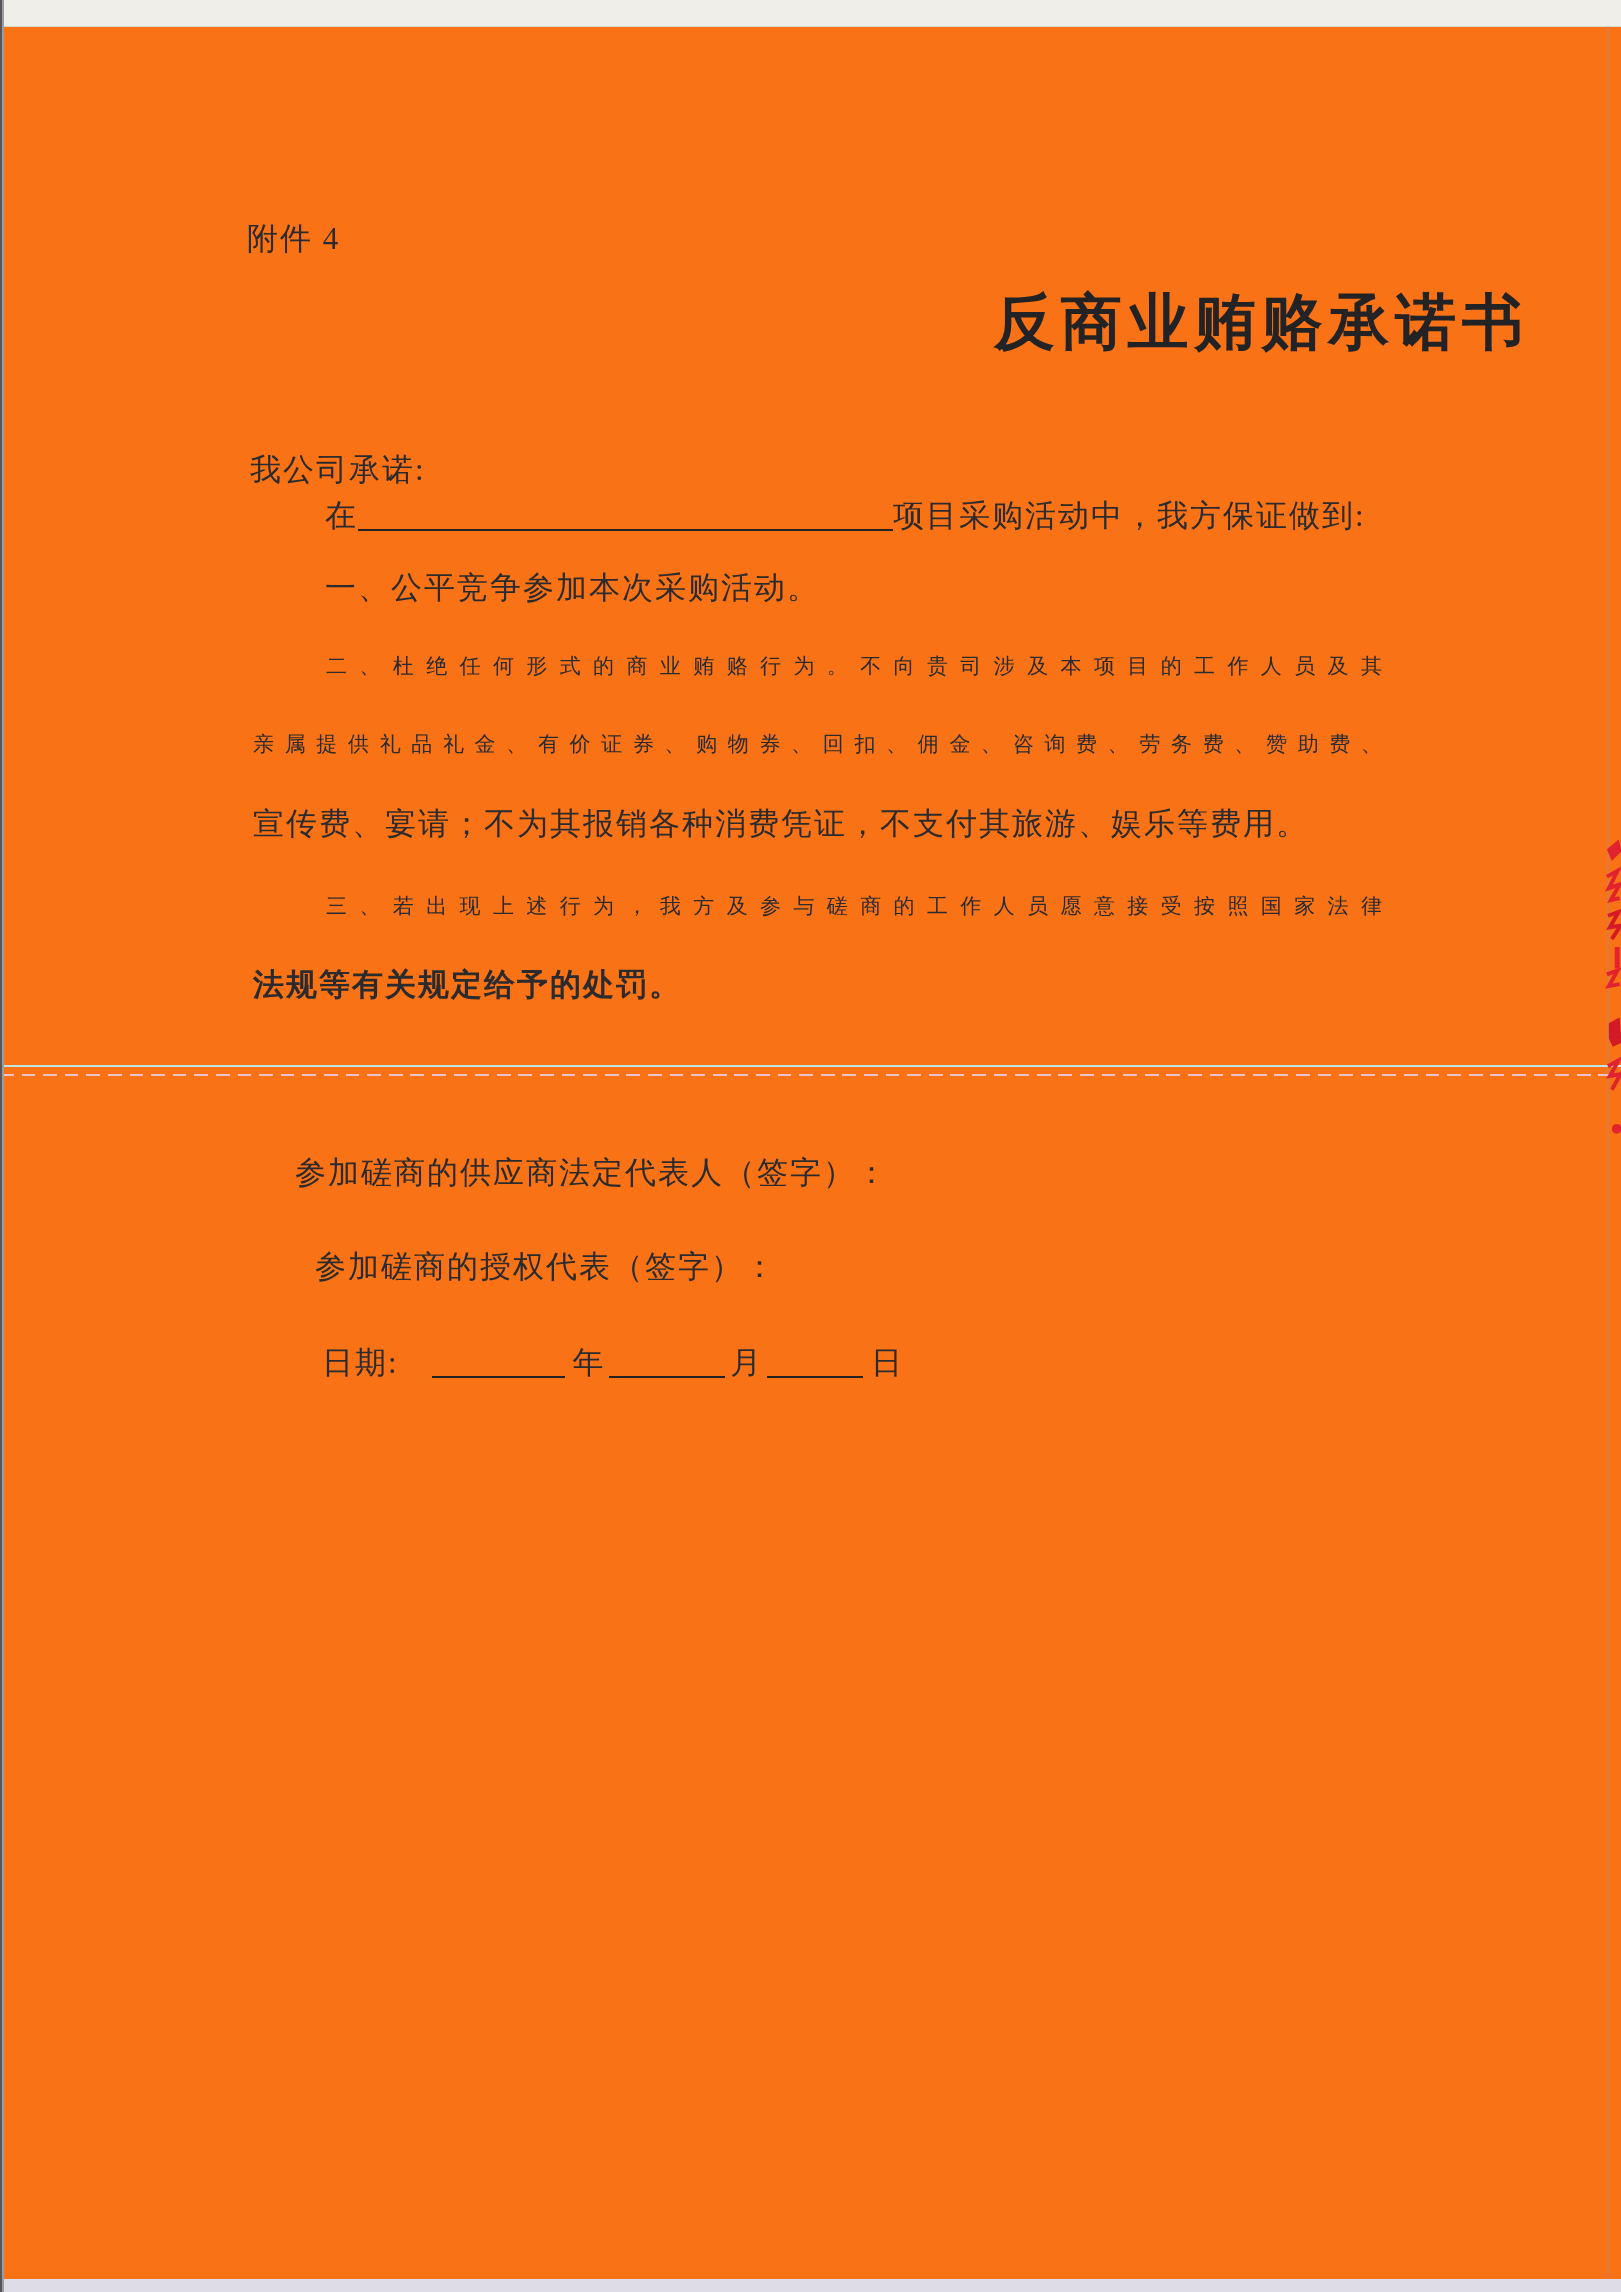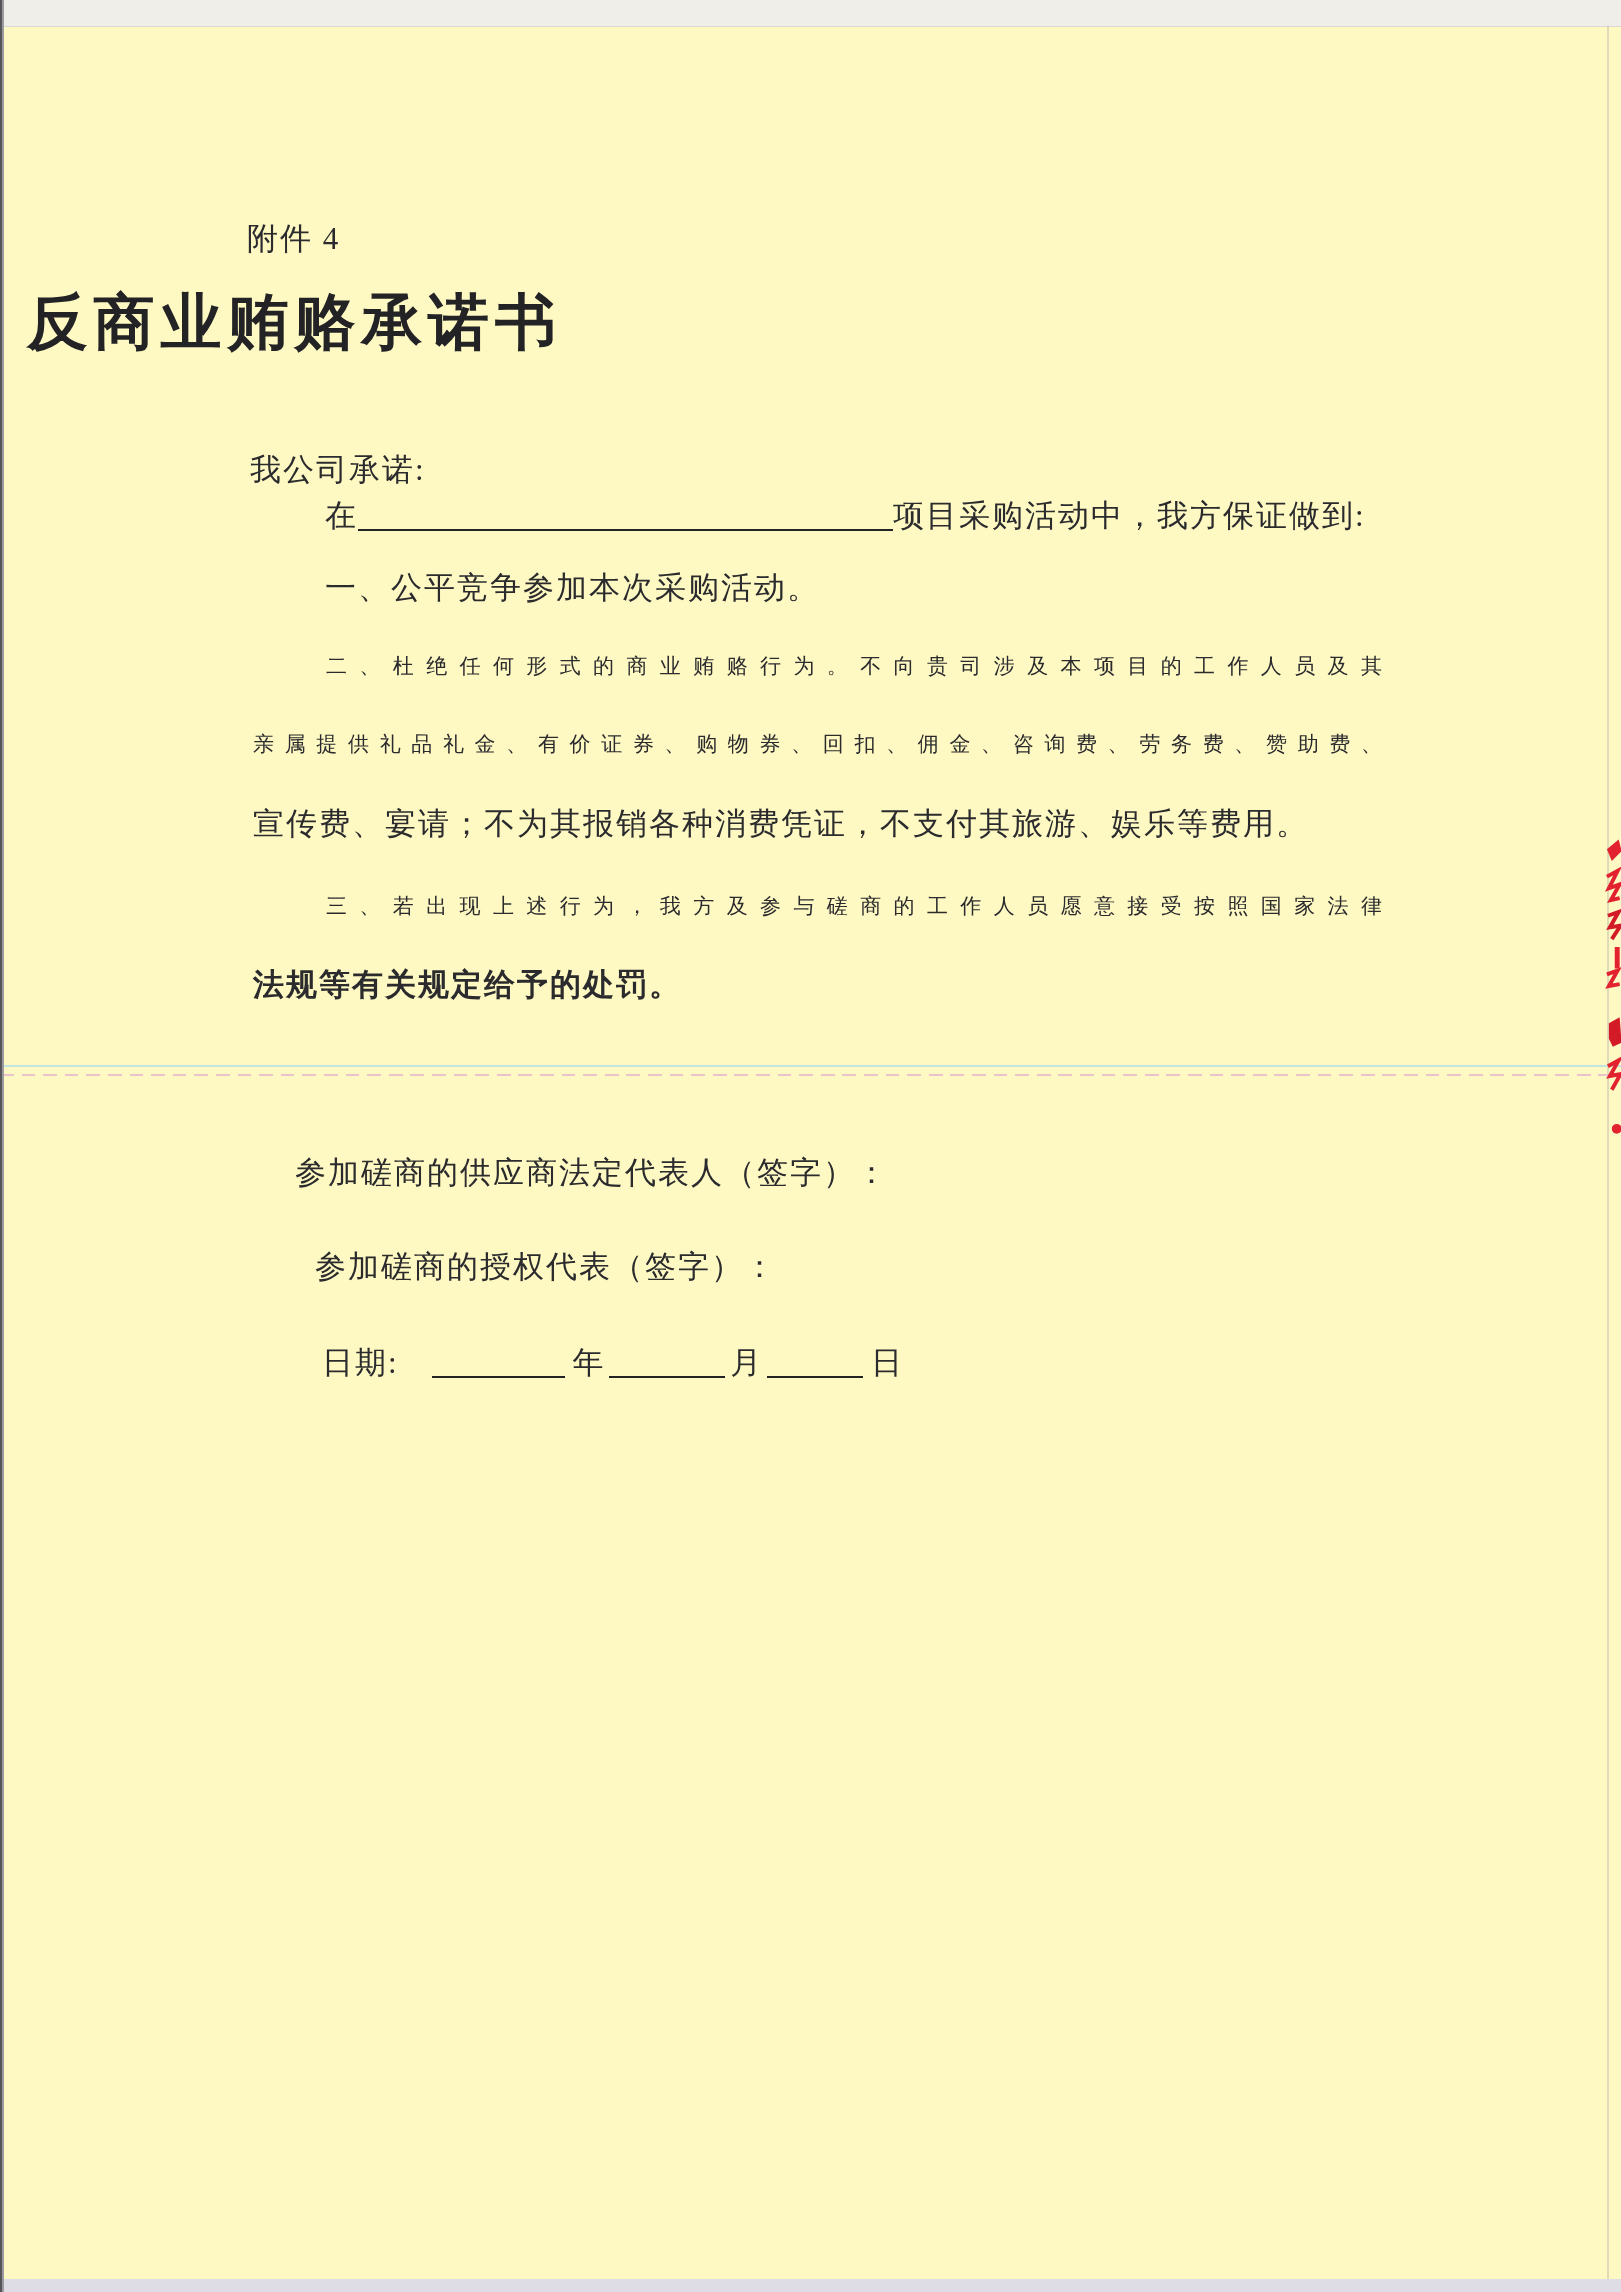--- a/index.html
+++ b/index.html
@@ -1,36 +1,36 @@
 <!DOCTYPE html>
 <html><head>
 <meta charset="utf-8">
 <style>
   html,body{margin:0;padding:0;background:#e9e8ee;}
   .page{
     position:relative;
     width:1621px;height:2293px;
-    background:#fef9c3;
+    background:#f97316;
     overflow:hidden;
     font-family:"Liberation Serif","DejaVu Serif",serif;
     color:#2b2b2e;
   }
   
   .edge-top{position:absolute;left:0;top:0;width:1621px;height:25.5px;background:#efeee9;border-bottom:1px solid #d9d8d3;}
   .edge-left{position:absolute;left:0;top:0;width:6.9px;height:2293px;background:linear-gradient(90deg,#565659 0 2px,#9b9aa1 2px 3.9px,rgba(155,154,161,0) 3.9px);}
   .edge-right{position:absolute;left:1607px;top:25.5px;width:2px;height:2267px;background:rgba(150,150,162,0.30);}
   .edge-bottom{position:absolute;left:0;top:2279px;width:1621px;height:13.7px;background:#dedde5;border-bottom:3.9px solid #cfced8;}
   .seam{position:absolute;left:0;width:1621px;height:2px;}
   .seam-cyan{top:1065px;background:#c3e5e2;}
   .seam-pink{top:1074px;background:repeating-linear-gradient(90deg,#eac3cc 0 13.7px,rgba(234,195,204,0) 13.7px 21.6px);}
   .stamp{position:absolute;left:1604px;top:835px;}
 
   
   .att{position:absolute;left:247px;top:218px;font-size:31px;letter-spacing:2px;}
-  .title{position:absolute;left:13px;top:282px;width:1525px;text-align:left;text-indent:13.7px;
+  .title{position:absolute;left:4px;top:282px;width:1525px;text-align:right;text-indent:13.7px;
          font-size:61px;font-weight:bold;letter-spacing:5.9px;color:#232326;}
   .ln{position:absolute;font-size:31px;letter-spacing:2px;white-space:nowrap;line-height:39px;}
   .intro{left:250px;top:404px;margin-top:46px;}
   .project{left:325px;top:487px;margin-top:9px;}
   .blank{display:inline-block;border-bottom:2.9px solid #232326;height:31px;vertical-align:-4.9px;}
   .blank-project{width:535px;}
   .jst{letter-spacing:0;font-size:21px;white-space:normal;text-align:justify;text-align-last:justify;}
   .c0{left:325px;top:568px;}
   .c1{left:253px;top:647px;width:1129px;text-indent:73px;}
   .c2{left:253px;top:725px;width:1129px;}

